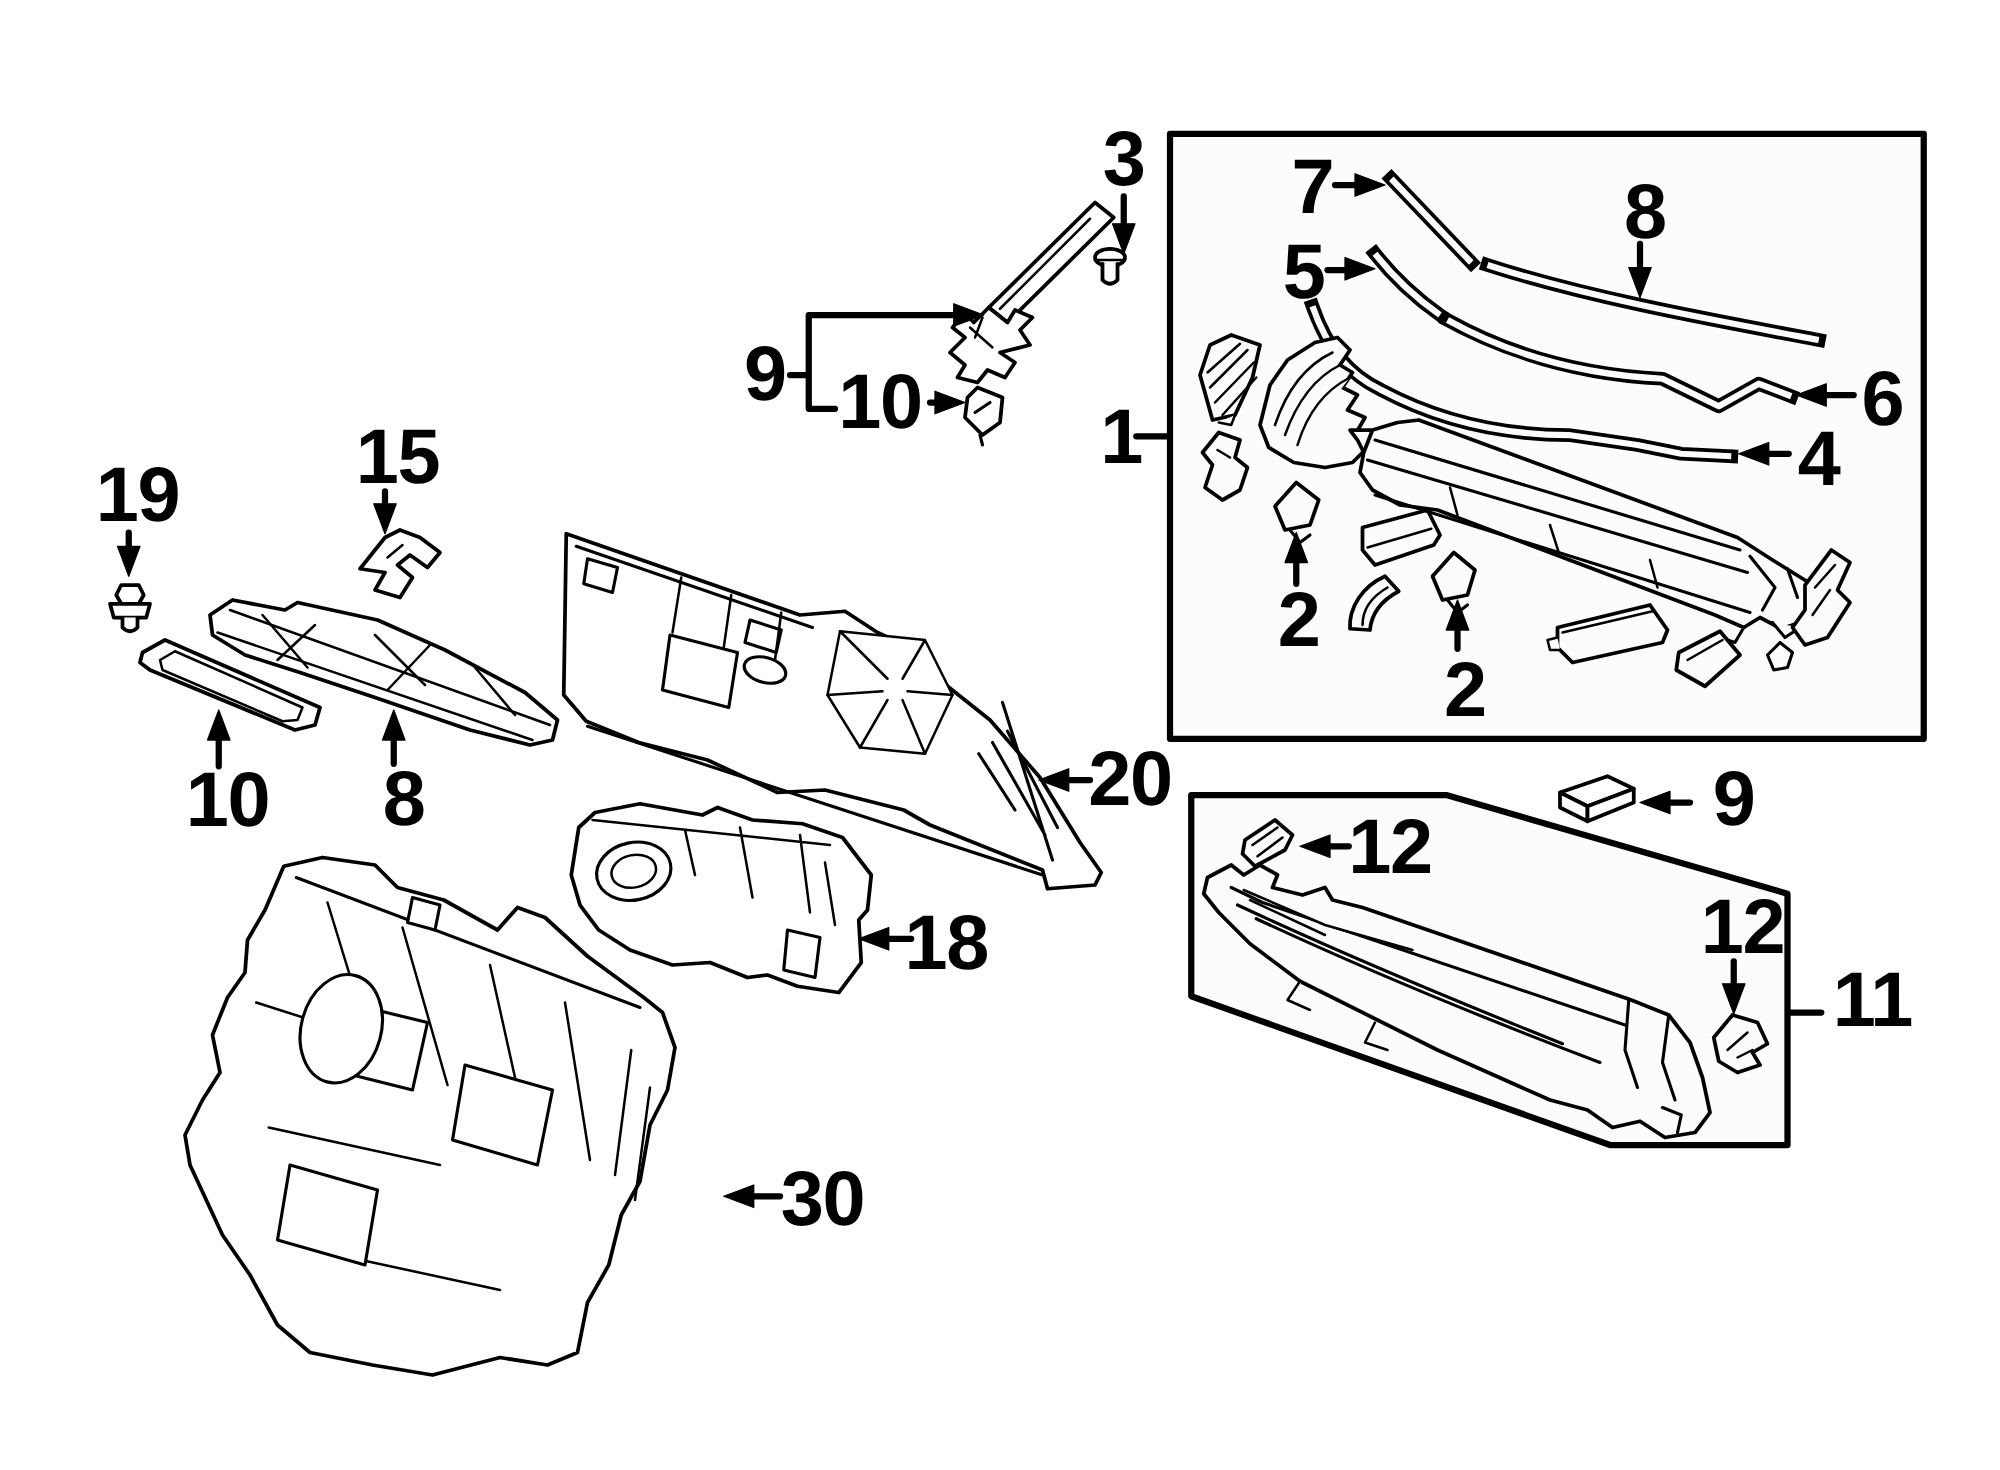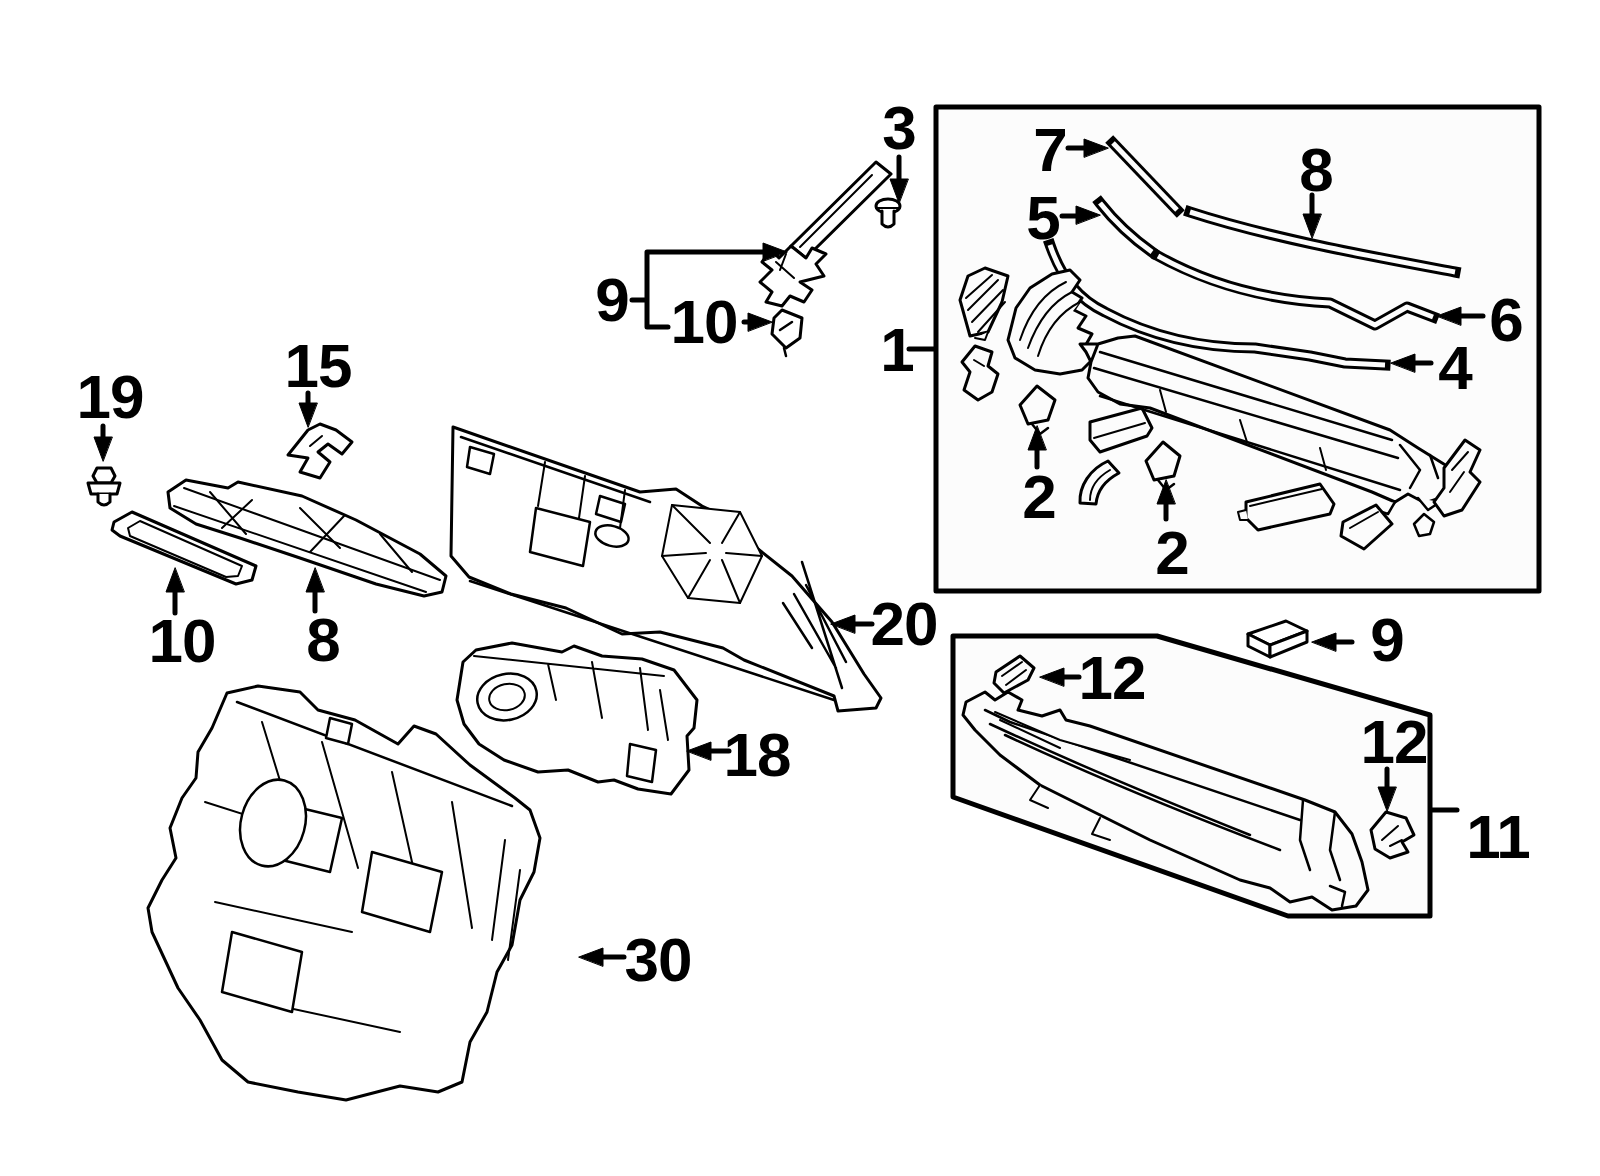--- a/index.html
+++ b/index.html
@@ -271,21 +271,21 @@
 <div class="callout" style="left:1039px;top:497px">2</div>
 <div class="callout" style="left:1172px;top:553px">2</div>
 <div class="callout" style="left:899px;top:128px">3</div>
 <div class="callout" style="left:1455px;top:368px">4</div>
 <div class="callout" style="left:1043px;top:218px">5</div>
 <div class="callout" style="left:1506px;top:320px">6</div>
 <div class="callout" style="left:1050px;top:150px">7</div>
 <div class="callout" style="left:1316px;top:170px">8</div>
 <div class="callout" style="left:612px;top:300px">9</div>
 <div class="callout" style="left:704px;top:322px">10</div>
-<div class="callout" style="left:1498px;top:837px">11</div>
+<div class="callout" style="left:1498px;top:801px">11</div>
 <div class="callout" style="left:1112px;top:678px">12</div>
 <div class="callout" style="left:1394px;top:742px">12</div>
 <div class="callout" style="left:1387px;top:640px">9</div>
 <div class="callout" style="left:904px;top:624px">20</div>
 <div class="callout" style="left:323px;top:640px">8</div>
 <div class="callout" style="left:318px;top:366px">15</div>
 <div class="callout" style="left:182px;top:641px">10</div>
 <div class="callout" style="left:110px;top:397px">19</div>
 <div class="callout" style="left:757px;top:755px">18</div>
 <div class="callout" style="left:658px;top:960px">30</div>

